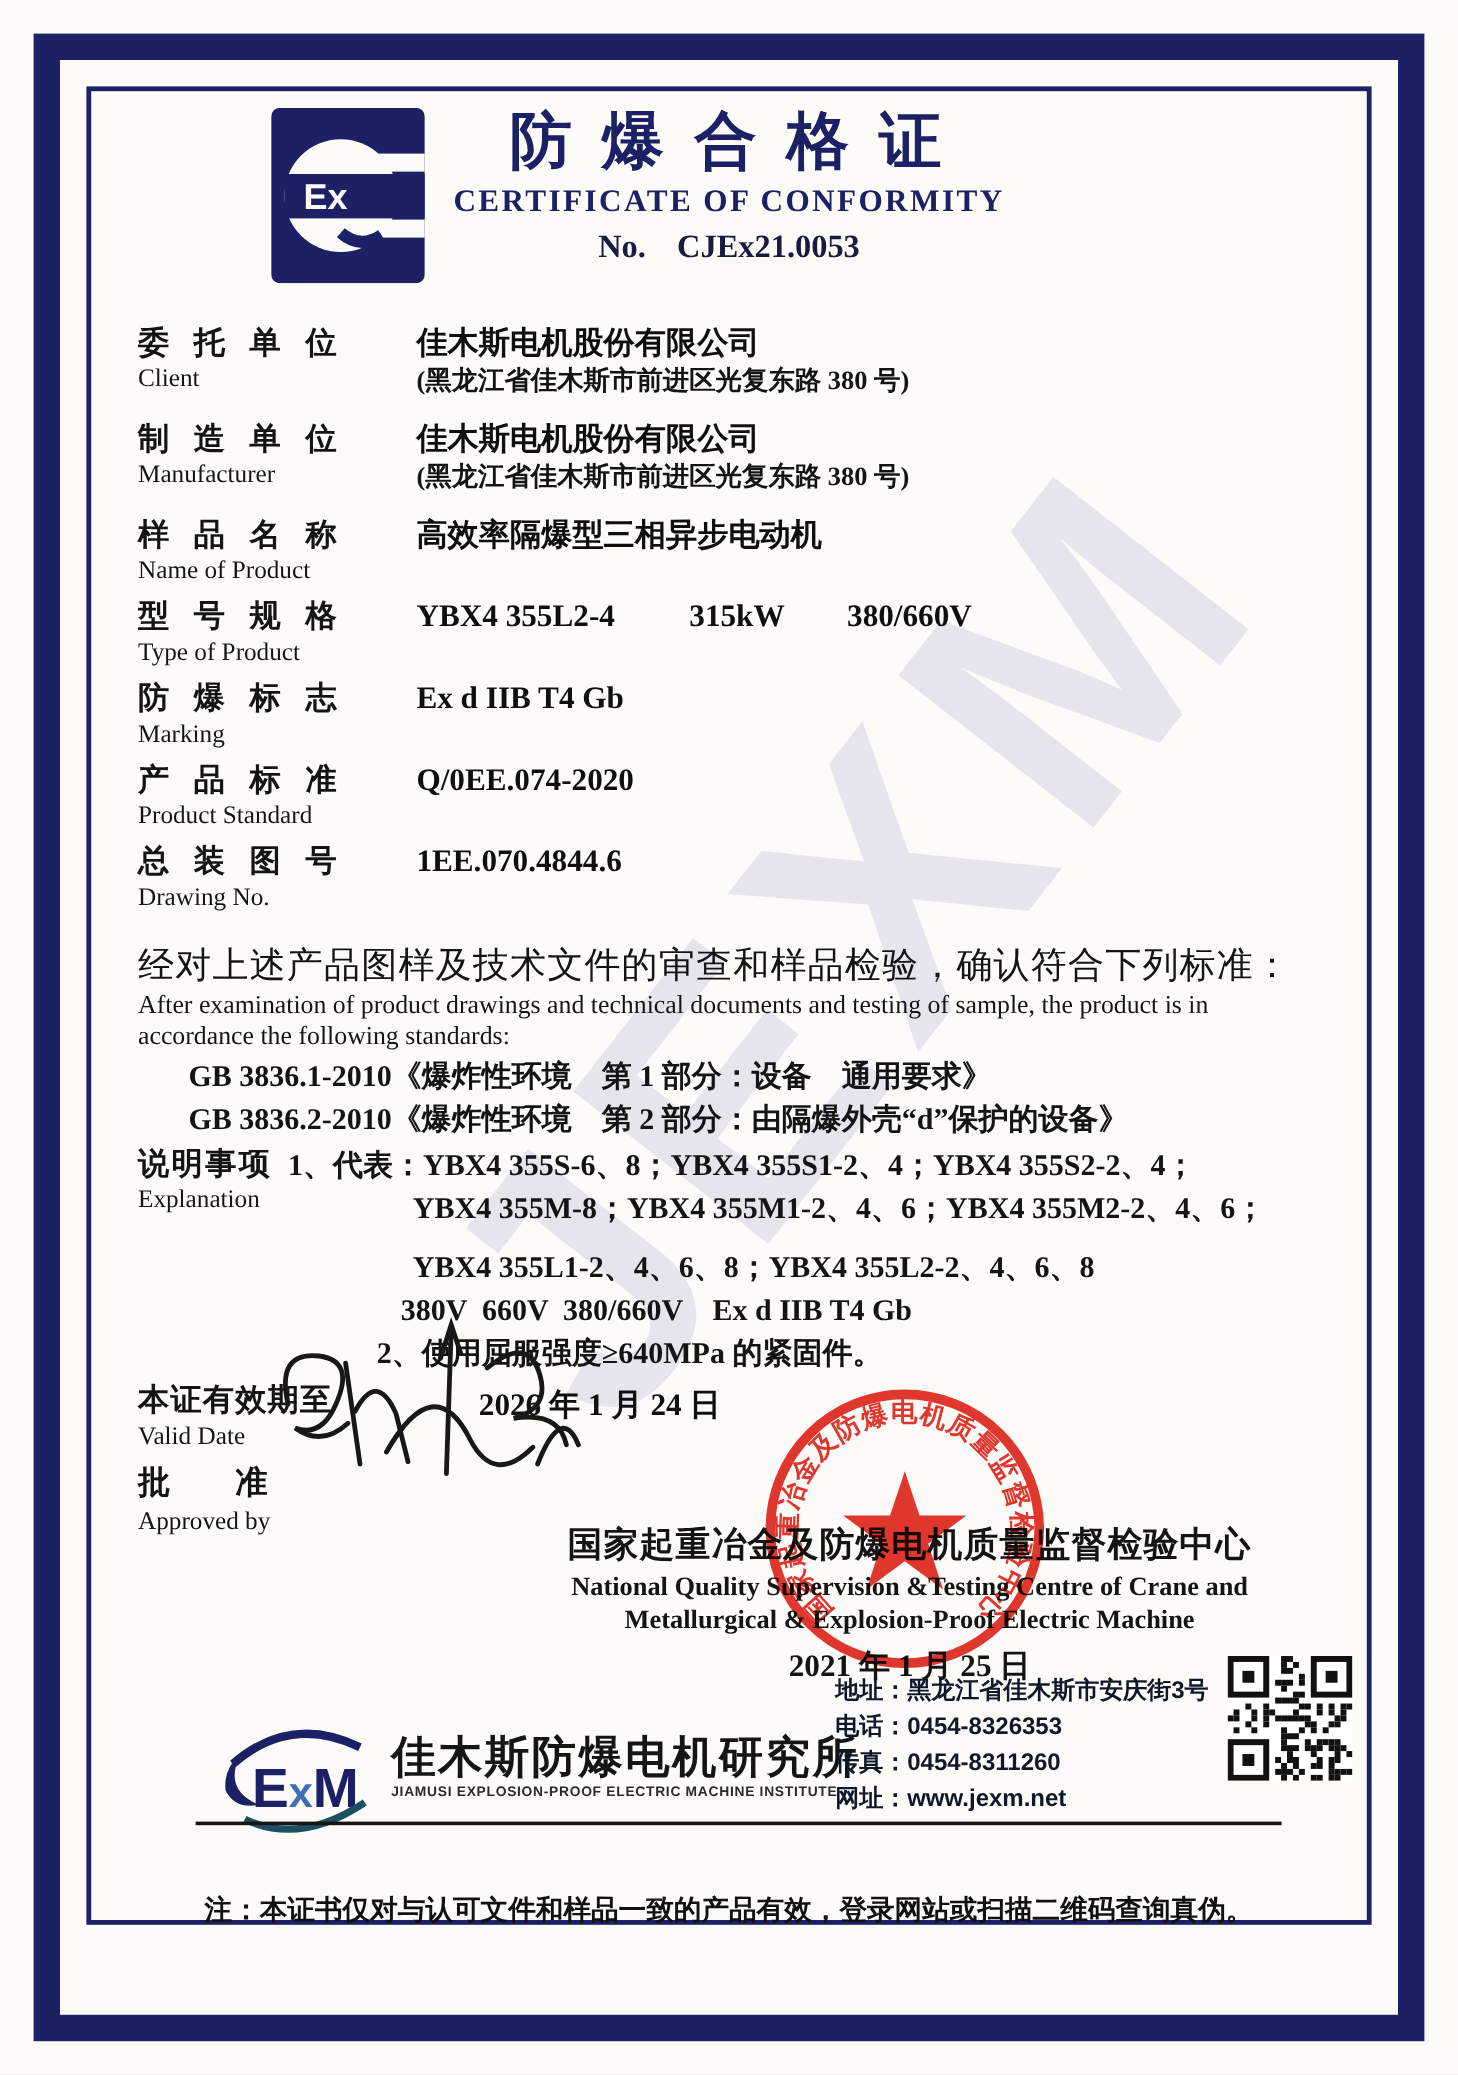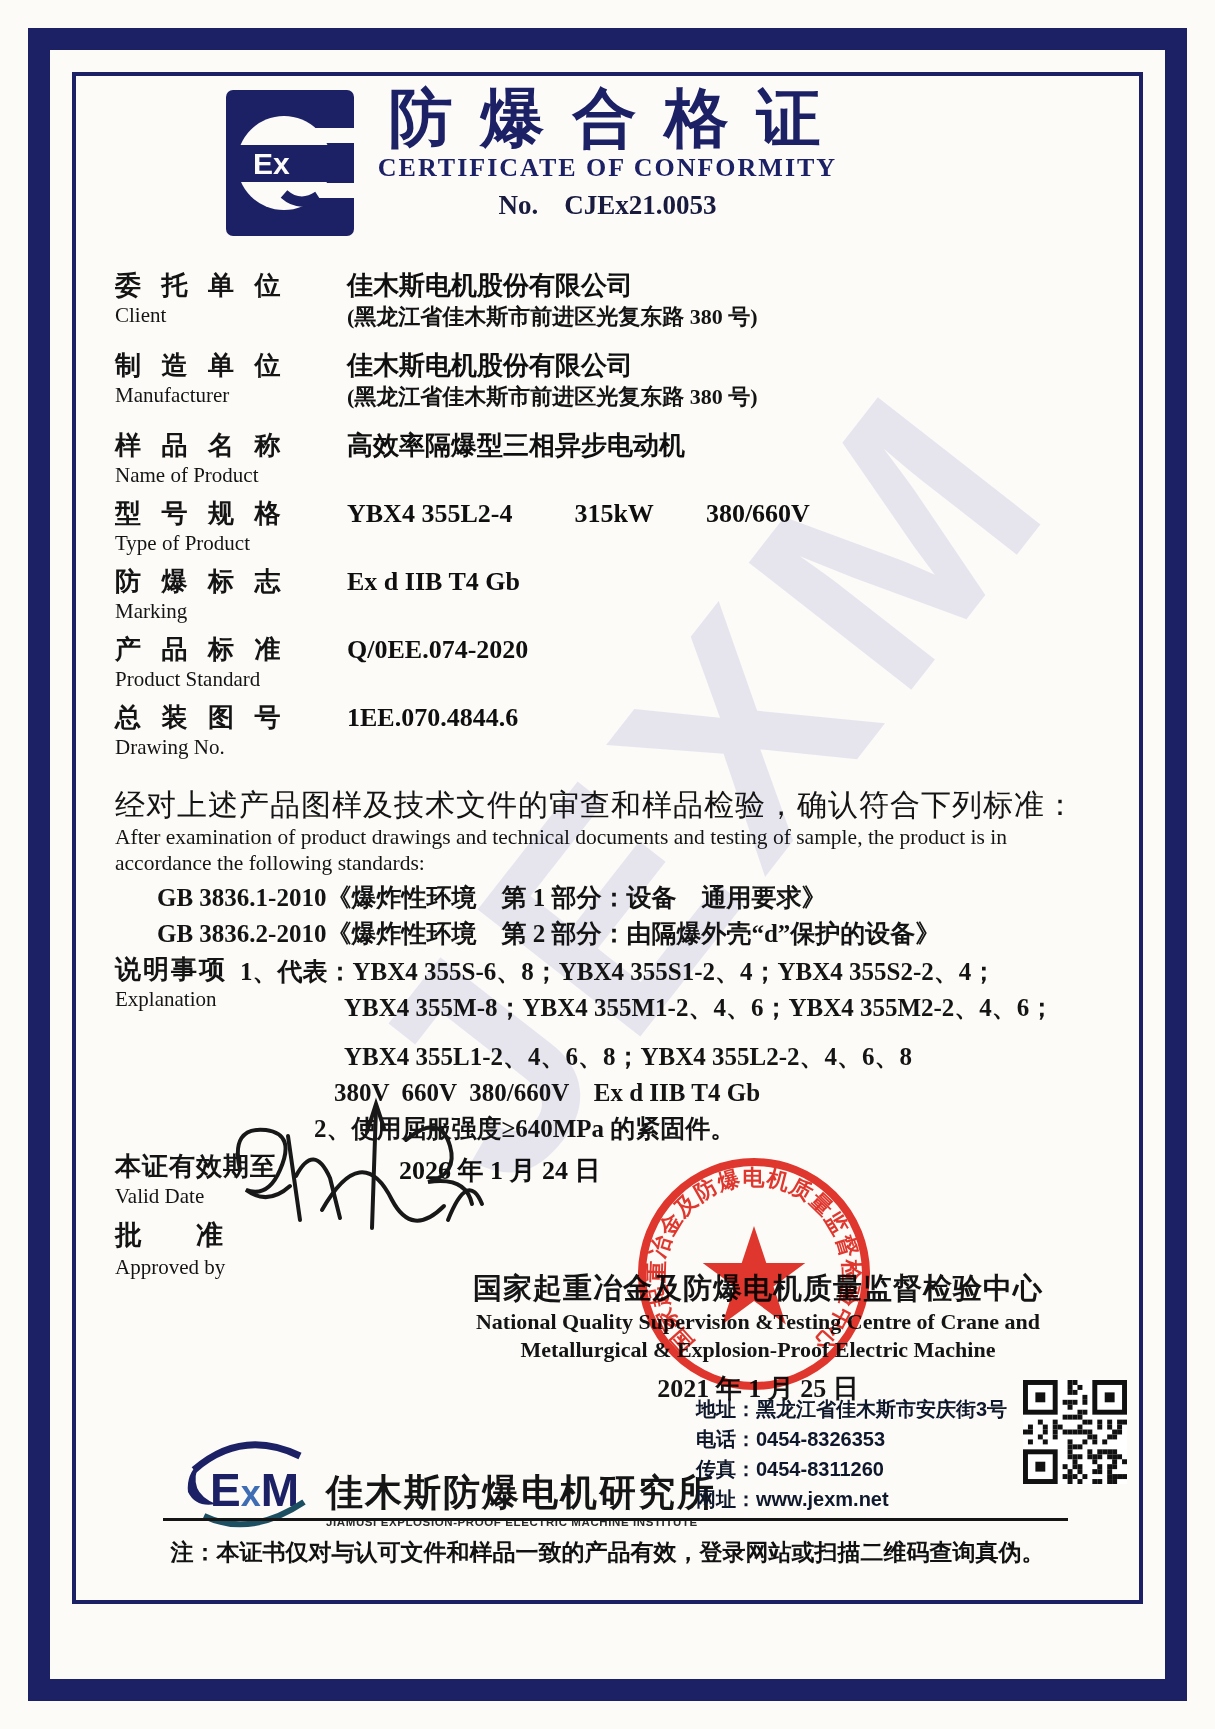--- a/index.html
+++ b/index.html
@@ -18,21 +18,21 @@
   .watermark { position:absolute; left:150px; top:520px; width:900px;
     font-size:300px; font-weight:bold; letter-spacing:20px; color:#b7b4da; opacity:.30;
     transform:rotate(-52deg); transform-origin:center; z-index:0; white-space:nowrap;
     font-family:"Liberation Sans","DejaVu Sans",sans-serif; }
 
   .z { position:relative; z-index:1; }
 
   
   .header { position:relative; text-align:center; height:150px; }
   .ex-logo { position:absolute; left:118px; top:2px; width:128px; height:146px; }
-  .title-cn { font-size:64px; font-weight:bold; color:#1c2166; letter-spacing:6px; line-height:62px; }
+  .title-cn { font-size:52px; font-weight:bold; color:#1c2166; letter-spacing:6px; line-height:62px; }
   .title-en { font-size:26px; font-weight:bold; color:#1c2166; letter-spacing:2px; line-height:32px; margin-top:2px; }
   .cert-no { font-size:27px; font-weight:bold; color:#181a3e; line-height:34px; margin-top:4px; }
   .cert-no .no-val { margin-left:26px; }
 
   
   .rows { margin-top:32px; padding-left:7px; }
   .row { display:grid; grid-template-columns:232px 1fr; margin-bottom:10px; }
   .row.tall { margin-bottom:18px; }
   .lbl-cn { font-size:26px; font-weight:600; letter-spacing:7px; line-height:32px; }
   .lbl-en { font-size:21px; line-height:26px; }
@@ -64,33 +64,33 @@
 
   .authority { position:absolute; left:300px; top:1180px; width:700px; text-align:center; z-index:2; }
   .au-cn { font-size:29px; font-weight:bold; letter-spacing:1px; line-height:40px; }
   .au-en { font-size:22px; font-weight:bold; line-height:28px; }
   .au-date { font-size:26px; font-weight:bold; line-height:34px; margin-top:8px; }
 
   .stamp { position:absolute; left:523px; top:1063px; width:247px; height:247px;
     z-index:4; mix-blend-mode:multiply; opacity:.92; }
 
   
-  .inst { position:absolute; left:72px; top:1348px; display:flex; align-items:flex-end; z-index:2; }
+  .inst { position:absolute; left:72px; top:1348px; display:flex; align-items:flex-start; z-index:2; }
   .inst-logo { width:132px; height:92px; margin-right:14px; }
   .inst-cn { font-size:37px; font-weight:900; letter-spacing:2px; line-height:46px;
     font-family:"Liberation Sans","DejaVu Sans",sans-serif; color:#151515; padding-top:6px; }
   .inst-en { font-size:11.5px; font-weight:bold; letter-spacing:.6px; color:#2a2a2a;
     font-family:"Liberation Sans","DejaVu Sans",sans-serif; }
   .contact { position:absolute; left:588px; top:1306px; z-index:2;
     font-family:"Liberation Sans","DejaVu Sans",sans-serif; }
   .contact-line { font-size:20px; font-weight:bold; color:#0f172a; line-height:30px; }
   .qr { position:absolute; left:915px; top:1292px; width:104px; height:104px; z-index:2; }
 
   .sep { position:absolute; left:55px; top:1430px; width:905px; height:3px; background:#151515; z-index:2; }
-  .note { position:absolute; left:0; right:0; top:1449px; text-align:center;
+  .note { position:absolute; left:0; right:0; top:1488px; text-align:center;
     font-size:23px; font-weight:bold; color:#111; z-index:2;
     font-family:"Liberation Sans","DejaVu Sans",sans-serif; }
 </style>
 </head>
 <body>
 
 <div class="certificate">
   <div class="frame-outer"></div>
   <div class="frame-inner"></div>
 

